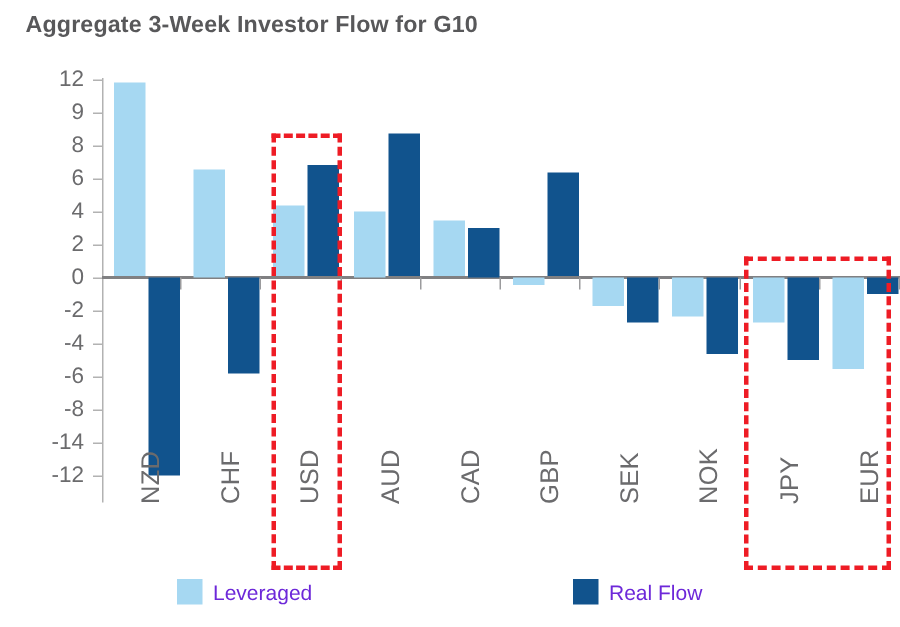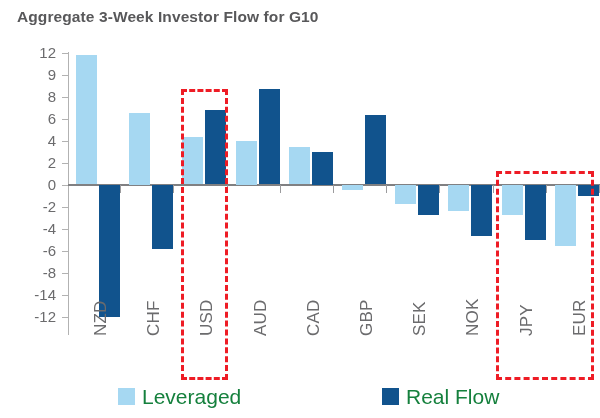--- a/index.html
+++ b/index.html
@@ -108,22 +108,22 @@
     display: flex;
     align-items: center;
     gap: 7px;
   }
   .legend-swatch {
     width: 17px; height: 17px;
     display: inline-block;
     flex: 0 0 auto;
   }
   .legend-label {
-    font-size: 21px;
-    color: #15803d;
+    font-size: 14px;
+    color: #6d28d9;
     line-height: 1;
   }
   #legend-leveraged { left: 118px; top: 4px; }
   #legend-realmoney { left: 382px; top: 4px; }
 </style>
 </head>
 <body>
 
 <div id="chart-root">
 

